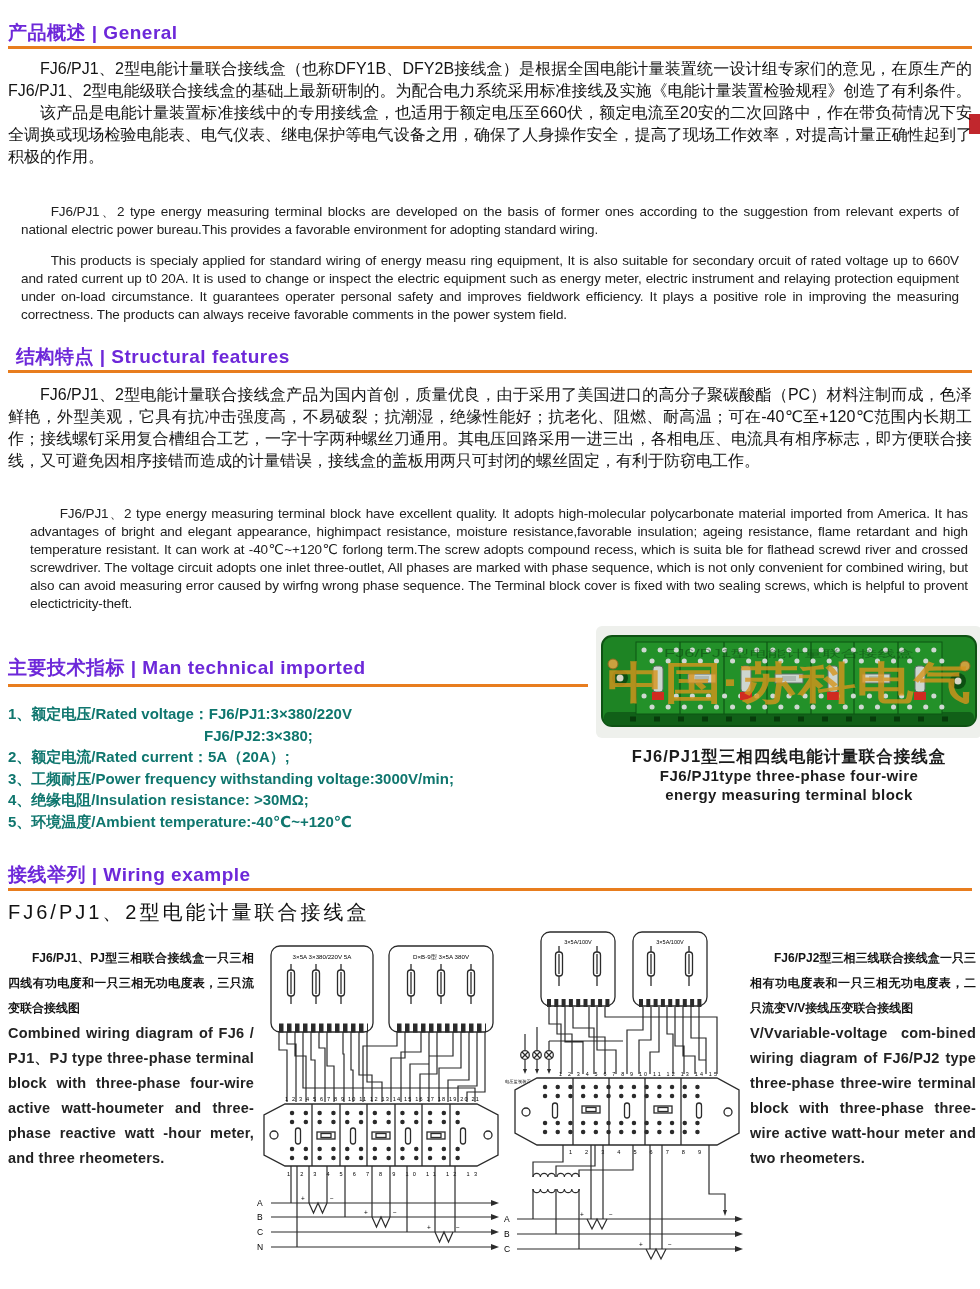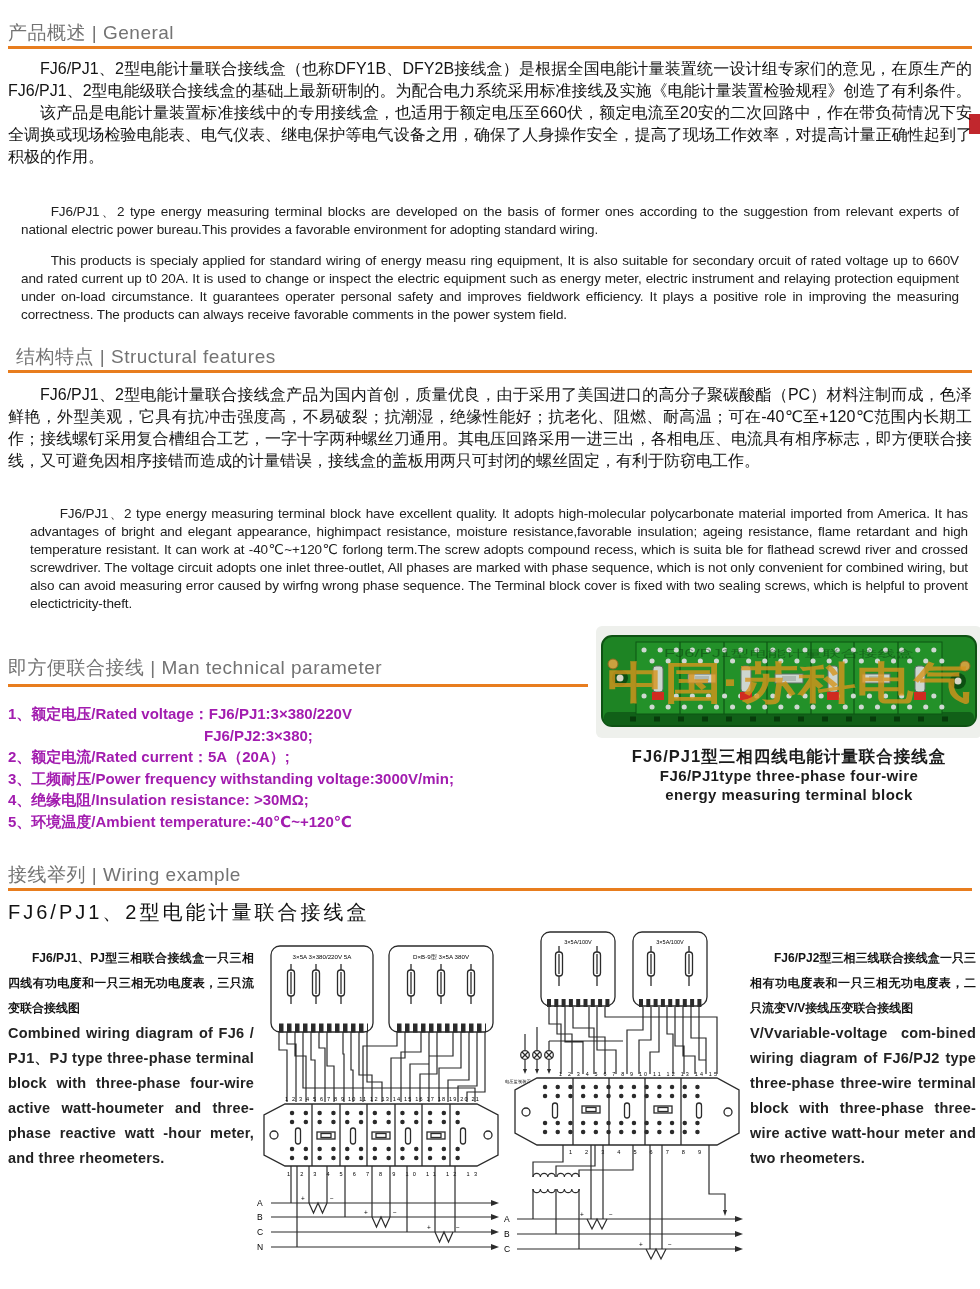--- a/index.html
+++ b/index.html
@@ -1,25 +1,25 @@
 <!DOCTYPE html>
 <html><head>
 <meta charset="utf-8">
 <style>
   html,body{margin:0;padding:0;background:#ffffff;}
   body{width:980px;height:1289px;position:relative;overflow:hidden;
        font-family:"Liberation Sans","DejaVu Sans",sans-serif;color:#1b1b1b;}
   .abs{position:absolute;}
-  .sec-head{font-size:19px;font-weight:normal;color:#737373;letter-spacing:.5px;white-space:nowrap;}
+  .sec-head{font-size:19px;font-weight:bold;color:#6d28d9;letter-spacing:.5px;white-space:nowrap;}
   .rule{height:3px;background:#e87d1e;}
   .zh{font-size:16px;line-height:22px;font-weight:normal;text-align:justify;color:#141414;}
   .zh p{margin:0;text-indent:2em;}
   .en{font-size:13.5px;line-height:18px;font-weight:500;text-align:justify;color:#202020;letter-spacing:-.1px;}
   .en p{margin:13px;text-indent:2.2em;}
-  .param-line{font-size:15px;line-height:21.5px;font-weight:bold;color:#a21caf;white-space:nowrap;}
+  .param-line{font-size:15px;line-height:21.5px;font-weight:bold;color:#0f766e;white-space:nowrap;}
   .param-indent{padding-left:196px;}
   .caption{width:386px;text-align:center;font-weight:bold;color:#1c1c1c;}
   .caption .c-zh{font-size:16.5px;letter-spacing:1px;line-height:19px;margin:0;}
   .caption .c-en{font-size:15px;letter-spacing:.4px;line-height:19px;margin:0;}
   .subtitle{font-size:20px;font-weight:normal;letter-spacing:3px;color:#111;white-space:nowrap;}
   .note{text-align:justify;}
   .note .n-zh{margin:0;font-size:12px;line-height:25px;font-weight:bold;text-indent:2em;color:#141414;}
   .note .n-en{margin:0;font-size:14.5px;line-height:25px;font-weight:bold;color:#232323;letter-spacing:.2px;}
   .edge-tab{right:0;top:114px;width:11px;height:20px;background:#c1272d;}
   svg text{font-family:"Liberation Sans","DejaVu Sans",sans-serif;}
@@ -45,21 +45,21 @@
 
 <div class="abs sec-head" style="left:16px;top:344px;">结构特点 | Structural features</div>
 <div class="abs rule" style="left:8px;top:370px;width:964px;"></div>
 <div class="abs zh" style="left:8px;top:384px;width:964px;">
   <p>FJ6/PJ1、2型电能计量联合接线盒产品为国内首创，质量优良，由于采用了美国进口的高分子聚碳酸酯（PC）材料注制而成，色泽鲜艳，外型美观，它具有抗冲击强度高，不易破裂；抗潮湿，绝缘性能好；抗老化、阻燃、耐高温；可在-40℃至+120℃范围内长期工作；接线螺钉采用复合槽组合工艺，一字十字两种螺丝刀通用。其电压回路采用一进三出，各相电压、电流具有相序标志，即方便联合接线，又可避免因相序接错而造成的计量错误，接线盒的盖板用两只可封闭的螺丝固定，有利于防窃电工作。</p>
 </div>
 <div class="abs en" style="left:17px;top:492px;width:964px;">
   <p>FJ6/PJ1、2 type energy measuring terminal block have excellent quality. It adopts high-molecular polycarbonate material imported from America. It has advantages of bright and elegant appearance, highimpact resistance, moisture resistance,favorable insulation; ageing resistance, flame retardant and high temperature resistant. It can work at -40℃~+120℃ forlong term.The screw adopts compound recess, which is suita ble for flathead screwd river and crossed screwdriver. The voltage circuit adopts one inlet three-outlet, All phases are marked with phase sequence, which is not only convenient for combined wiring, but also can avoid measuring error caused by wirfng wrong phase sequence.  The Terminal block cover is fixed with two sealing screws, which is helpful to provent electictricity-theft.</p>
 </div>
 
-<div class="abs sec-head" style="left:8px;top:655px;">即方便联合接线 | Man technical parameter</div>
+<div class="abs sec-head" style="left:8px;top:655px;">主要技术指标 | Man technical imported</div>
 <div class="abs rule" style="left:8px;top:684px;width:580px;"></div>
 <div class="abs" style="left:8px;top:703px;width:580px;">
   <div class="param-line">1、额定电压/Rated voltage：FJ6/PJ1:3×380/220V</div>
   <div class="param-line param-indent">FJ6/PJ2:3×380;</div>
   <div class="param-line">2、额定电流/Rated current：5A（20A）;</div>
   <div class="param-line">3、工频耐压/Power frequency withstanding voltage:3000V/min;</div>
   <div class="param-line">4、绝缘电阻/Insulation resistance: &gt;30MΩ;</div>
   <div class="param-line">5、环境温度/Ambient temperature:-40℃~+120℃</div>
 </div>
 

